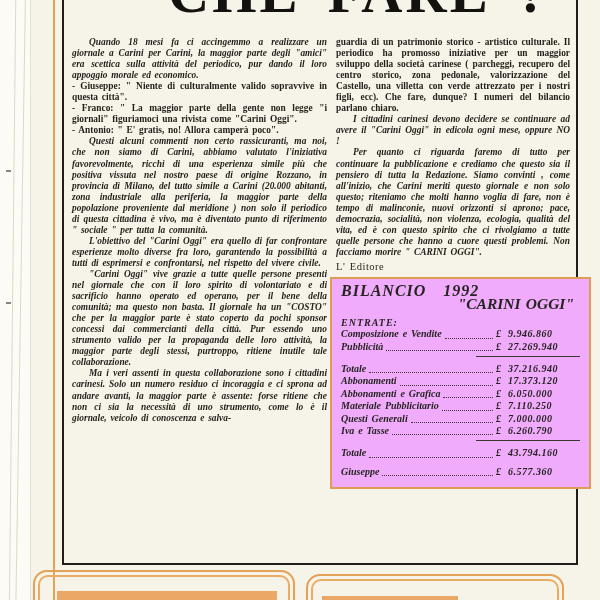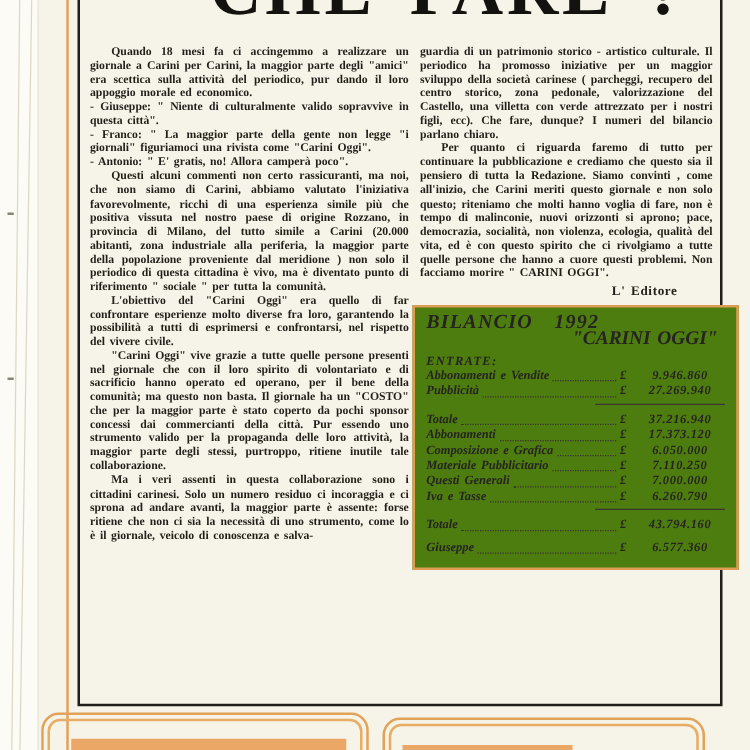--- a/index.html
+++ b/index.html
@@ -25,38 +25,38 @@
   .headline{position:absolute;left:104px;top:22px;
     font-size:57px;font-weight:bold;letter-spacing:3px;word-spacing:10px;
     color:#14120f;white-space:nowrap;line-height:1;}
 
   .content{position:absolute;left:8px;top:95px;width:498px;display:flex;gap:9px;}
   .col{font-size:9.4px;line-height:11.05px;font-weight:bold;text-align:justify;
     word-spacing:1.4px;color:#221f1b;}
   .col-left{width:255px;}
   .col-right{width:234px;}
   .para{margin:0;}
-  .para.indent{text-indent:17px;}
-
-  .signature{text-align:right;font-weight:bold;font-size:10.5px;
+  .para.indent{text-indent:17px;font-style:italic;}
+
+  .signature{font-weight:normal;font-size:10.5px;
     padding:3px 28px 0 0;letter-spacing:0.5px;}
 
   
   .bilancio{margin:5px 6px 0 -6px;width:239px;
-    border:2px solid #df9c54;background:#4d7c0f;
+    border:2px solid #df9c54;background:#f0abfc;
     padding:6px 9px 9px 9px;box-sizing:content-box;
     font-style:italic;font-weight:bold;color:#262420;}
   .bil-title{font-size:16px;letter-spacing:1px;word-spacing:12px;}
   .bil-subtitle{font-size:15.5px;text-align:right;padding-right:6px;margin-top:2px;}
   .fin-section-label{font-size:10px;margin-top:8px;letter-spacing:1px;}
   .fin-row{display:flex;align-items:flex-end;font-size:10px;line-height:12.4px;}
   .fin-label{white-space:nowrap;}
   .leader{flex:1;border-bottom:1.6px dotted #3a362f;margin:0 3px 2px 3px;min-width:8px;}
   .cur{width:12px;text-align:left;}
-  .amt{width:72px;text-align:center;letter-spacing:0.5px;}
+  .amt{width:72px;text-align:left;letter-spacing:0.5px;}
   .sum-divider{margin:3px 0 2px auto;width:104px;border-top:1.6px solid #3a362f;height:0;}
   .fin-gap{height:6px;}
   .fin-gap-sm{height:4px;}
 
   
   .ad-box{position:absolute;border:2px solid #e2a258;border-radius:14px;}
   .ad-box .inner{position:absolute;inset:3px;border:2px solid #e8ac64;border-radius:10px;}
   .ad-left{left:33px;top:570px;width:258px;height:40px;}
   .ad-right{left:306px;top:574px;width:254px;height:36px;}
   .ad-bar{position:absolute;background:#eba765;}
@@ -97,35 +97,36 @@
         <p class="para indent">"Carini Oggi" vive grazie a tutte quelle persone presenti nel giornale che con il loro spirito di volontariato e di sacrificio hanno operato ed operano, per il bene della comunità; ma questo non basta. Il giornale ha un "COSTO" che per la maggior parte è stato coperto da pochi sponsor concessi dai commercianti della città.  Pur essendo uno strumento valido per la propaganda delle loro attività,  la maggior parte degli stessi, purtroppo,  ritiene inutile tale collaborazione.</p>
 
         <p class="para indent">Ma i veri assenti in questa collaborazione sono i cittadini carinesi. Solo un numero residuo ci incoraggia e ci sprona ad andare avanti, la maggior parte è assente: forse ritiene che non ci sia la necessità di uno strumento,  come lo è il giornale, veicolo di conoscenza e salva-</p>
       </div>
 
     <div class="col col-right">
       <div>
 
           <p class="para">guardia di un patrimonio storico - artistico culturale. Il periodico ha promosso  iniziative per  un maggior sviluppo della società carinese ( parcheggi, recupero del centro storico, zona pedonale, valorizzazione del Castello, una villetta con verde attrezzato per i nostri figli, ecc).  Che fare, dunque?  I numeri del bilancio parlano chiaro.</p>
 
+          <p class="para indent">I cittadini carinesi devono decidere se continuare ad avere il "Carini Oggi" in  edicola ogni mese, oppure NO !</p>
 
           <p class="para indent">Per quanto ci  riguarda faremo di tutto per continuare la pubblicazione e crediamo che questo sia il pensiero di tutta la Redazione. Siamo  convinti , come  all'inizio, che Carini meriti questo giornale e non solo questo; riteniamo che molti  hanno  voglia di fare, non è tempo di malinconie, nuovi orizzonti si aprono; pace, democrazia, socialità, non violenza, ecologia, qualità del vita,  ed è con questo spirito che ci  rivolgiamo a tutte quelle persone che hanno a cuore questi problemi. Non  facciamo morire " CARINI OGGI".</p>
         </div>
 
       <div class="signature">L' Editore</div>
 
       <div class="bilancio">
         <div class="bil-title">BILANCIO  1992</div>
         <div class="bil-subtitle">"CARINI OGGI"</div>
 
         <div class="fin-section-label">ENTRATE:</div>
         <div>
 
             <div class="fin-row">
-              <span class="fin-label">Abbonamenti  e Vendite</span>
+              <span class="fin-label">Composizione  e Vendite</span>
               <span class="leader"></span>
               <span class="cur">£</span>
               <span class="amt">9.946.860</span>
             </div>
 
             <div class="fin-row">
               <span class="fin-label">Pubblicità</span>
               <span class="leader"></span>
               <span class="cur">£</span>
               <span class="amt">27.269.940</span>
@@ -143,21 +144,21 @@
         <div>
 
             <div class="fin-row">
               <span class="fin-label">Abbonamenti</span>
               <span class="leader"></span>
               <span class="cur">£</span>
               <span class="amt">17.373.120</span>
             </div>
 
             <div class="fin-row">
-              <span class="fin-label">Composizione e Grafica</span>
+              <span class="fin-label">Abbonamenti e Grafica</span>
               <span class="leader"></span>
               <span class="cur">£</span>
               <span class="amt">6.050.000</span>
             </div>
 
             <div class="fin-row">
               <span class="fin-label">Materiale Pubblicitario</span>
               <span class="leader"></span>
               <span class="cur">£</span>
               <span class="amt">7.110.250</span>

